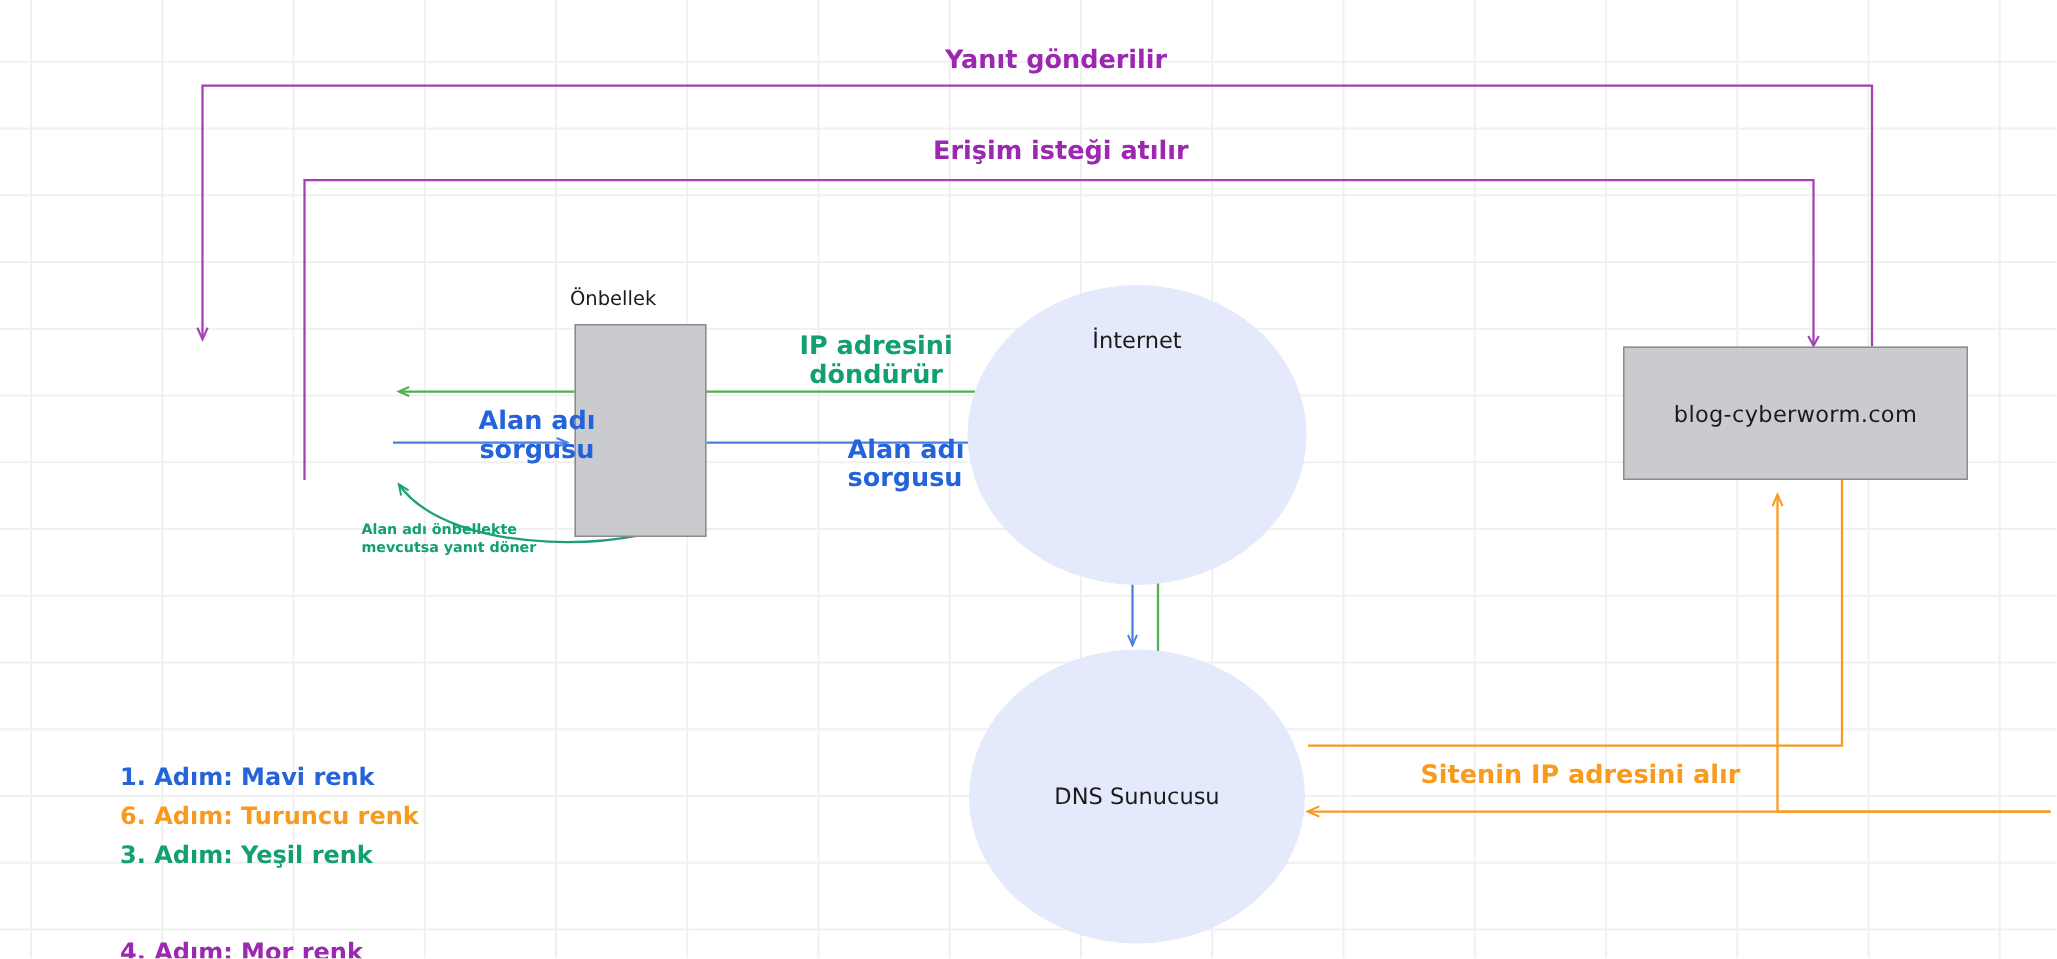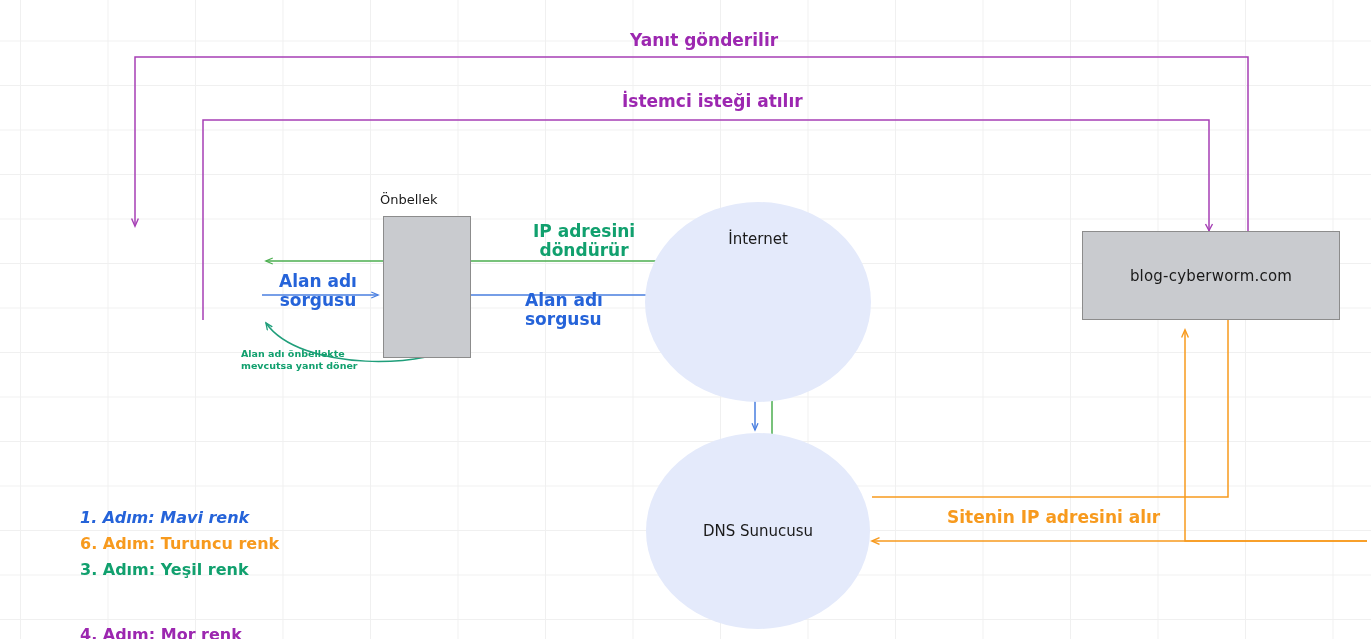--- a/index.html
+++ b/index.html
@@ -48,21 +48,21 @@
     line-height:1.12;
   }
   .lbl.center{text-align:center;}
   .legend{position:absolute;}
   .legend .row{
     font-size:16px;
     font-weight:bold;
     line-height:1.62;
     white-space:nowrap;
   }
-  .blue{color:#2563d9;}
+  .blue{color:#2563d9;margin-left:40px;}
   .orange{color:#f79a1e;}
   .green{color:#11a06e;}
   .purple{color:#9c27b0;}
   .tiny{font-size:9.5px;font-weight:bold;line-height:1.22;}
 </style>
 </head>
 <body>
 
 <div id="canvas">
 
@@ -121,29 +121,29 @@
       <path d="M1205.5,224 L1209,230.5 L1212.5,224" fill="none" stroke="#a63fb5" stroke-width="1.4"></path>
     </g>
   </svg>
 
 
   <div class="caption" style="left:380px;top:192px;">Önbellek</div>
   <div class="node boxnode" style="left:383px;top:216px;width:88px;height:142px;">
     <span></span>
   </div>
 
-  <div class="node ellipsenode" style="left:645px;top:202px;width:226px;height:200px;align-items:flex-start;padding-top:28px;justify-content:center;">
+  <div class="node ellipsenode" style="left:645px;top:190px;width:226px;height:200px;align-items:flex-start;padding-top:28px;justify-content:center;">
     <span>İnternet</span>
   </div>
 
   <div class="node ellipsenode" style="left:646px;top:433px;width:224px;height:196px;">
     <span>DNS Sunucusu</span>
   </div>
 
-  <div class="node boxnode" style="left:1082px;top:231px;width:258px;height:89px;">
+  <div class="node boxnode" style="left:1082px;top:231px;width:230px;height:89px;">
     <span>blog-cyberworm.com</span>
   </div>
 
   <div class="lbl blue center" style="left:279px;top:272px;font-size:17px;">
     <div>Alan adı</div>
     <div>sorgusu</div>
   </div>
 
   <div class="lbl tiny green" style="left:241px;top:348px;">
     <div>Alan adı önbellekte</div>
@@ -155,24 +155,24 @@
     <div>döndürür</div>
   </div>
 
   <div class="lbl blue" style="left:525px;top:291px;font-size:17px;">
     <div>Alan adı</div>
     <div>sorgusu</div>
   </div>
 
   <div class="lbl orange" style="left:916px;top:508px;font-size:17px;margin-left:31px;">Sitenin IP adresini alır</div>
 
-  <div class="lbl purple" style="left:622px;top:92px;font-size:17px;">İstemci isteği atılır</div>
+  <div class="lbl purple" style="left:622px;top:92px;font-size:17px;">Erişim isteği atılır</div>
 
   <div class="lbl purple" style="left:630px;top:31px;font-size:17px;">Yanıt gönderilir</div>
 
   <div class="legend" style="left:80px;top:505px;">
-    <div class="row" style="color:#2563d9;font-style:italic;">1. Adım: Mavi renk</div>
+    <div class="row" style="color:#2563d9;">1. Adım: Mavi renk</div>
     <div class="row" style="color:#f79a1e;">6. Adım: Turuncu renk</div>
     <div class="row" style="color:#11a06e;">3. Adım: Yeşil renk</div>
     <div class="row" style="color:#9c27b0;margin-top:39px;">4. Adım: Mor renk</div>
   </div>
 
 </div>
 
 </body></html>

